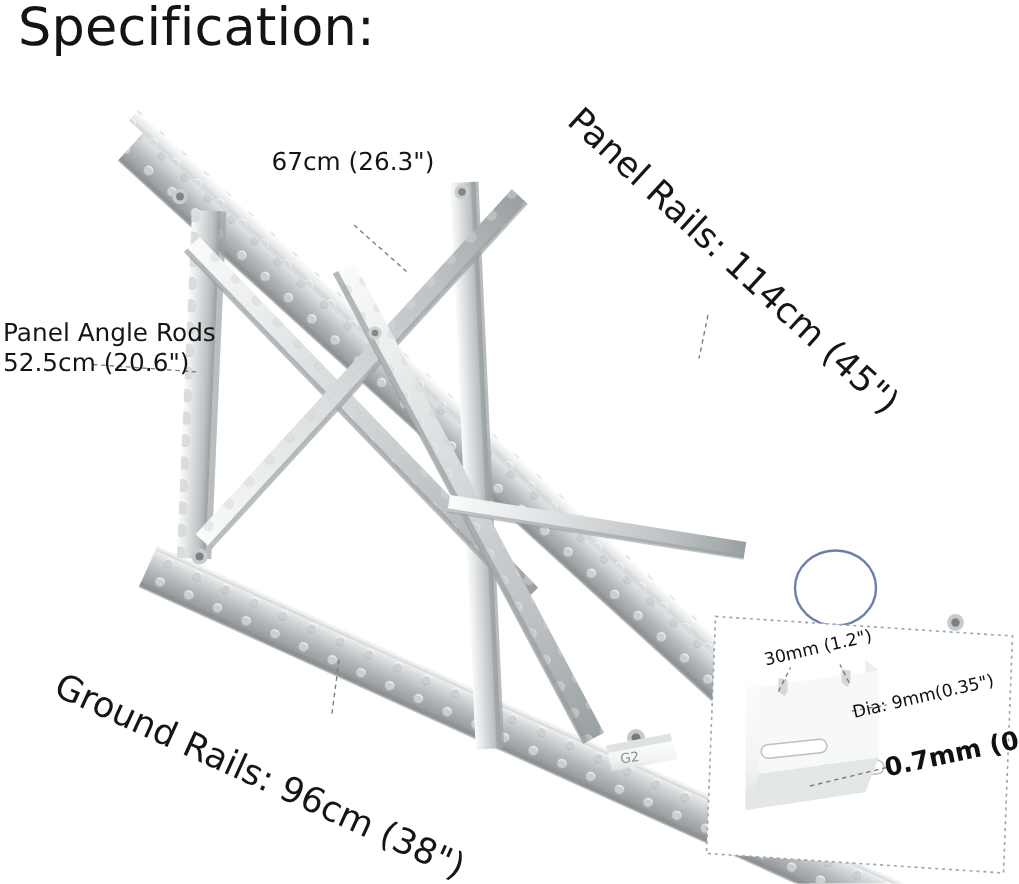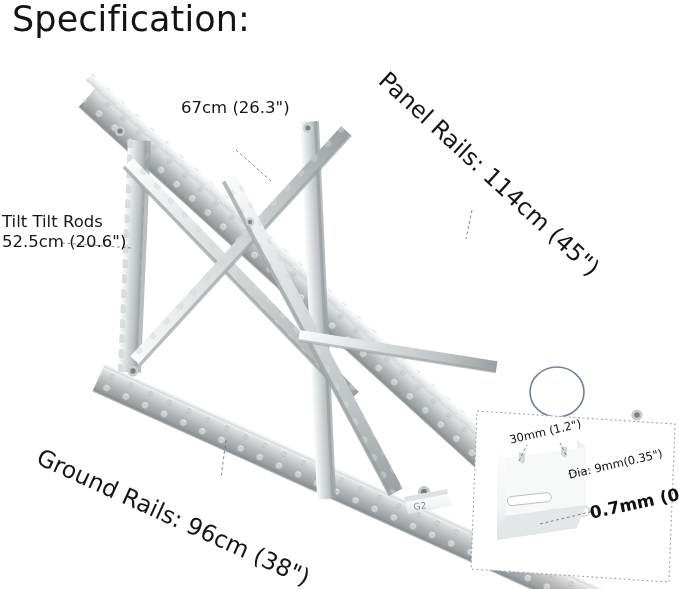--- a/index.html
+++ b/index.html
@@ -256,21 +256,21 @@
     <path class="leader" d="M226 440 L221 478"></path>
   </svg>
 
   <div class="title">Specification:</div>
 
   <div class="label lbl-cross">
     <span>67cm (26.3")</span>
   </div>
 
   <div class="label lbl-tilt">
-    <span>Tilt Tilt Rods</span>
+    <span>Panel Angle Rods</span>
     <span>52.5cm (20.6")</span>
   </div>
 
   <div class="label lbl-panel">
     <span>Panel Rails: 114cm (45")</span>
   </div>
 
   <div class="label lbl-ground">
     <span>Ground Rails: 96cm (38")</span>
   </div>

